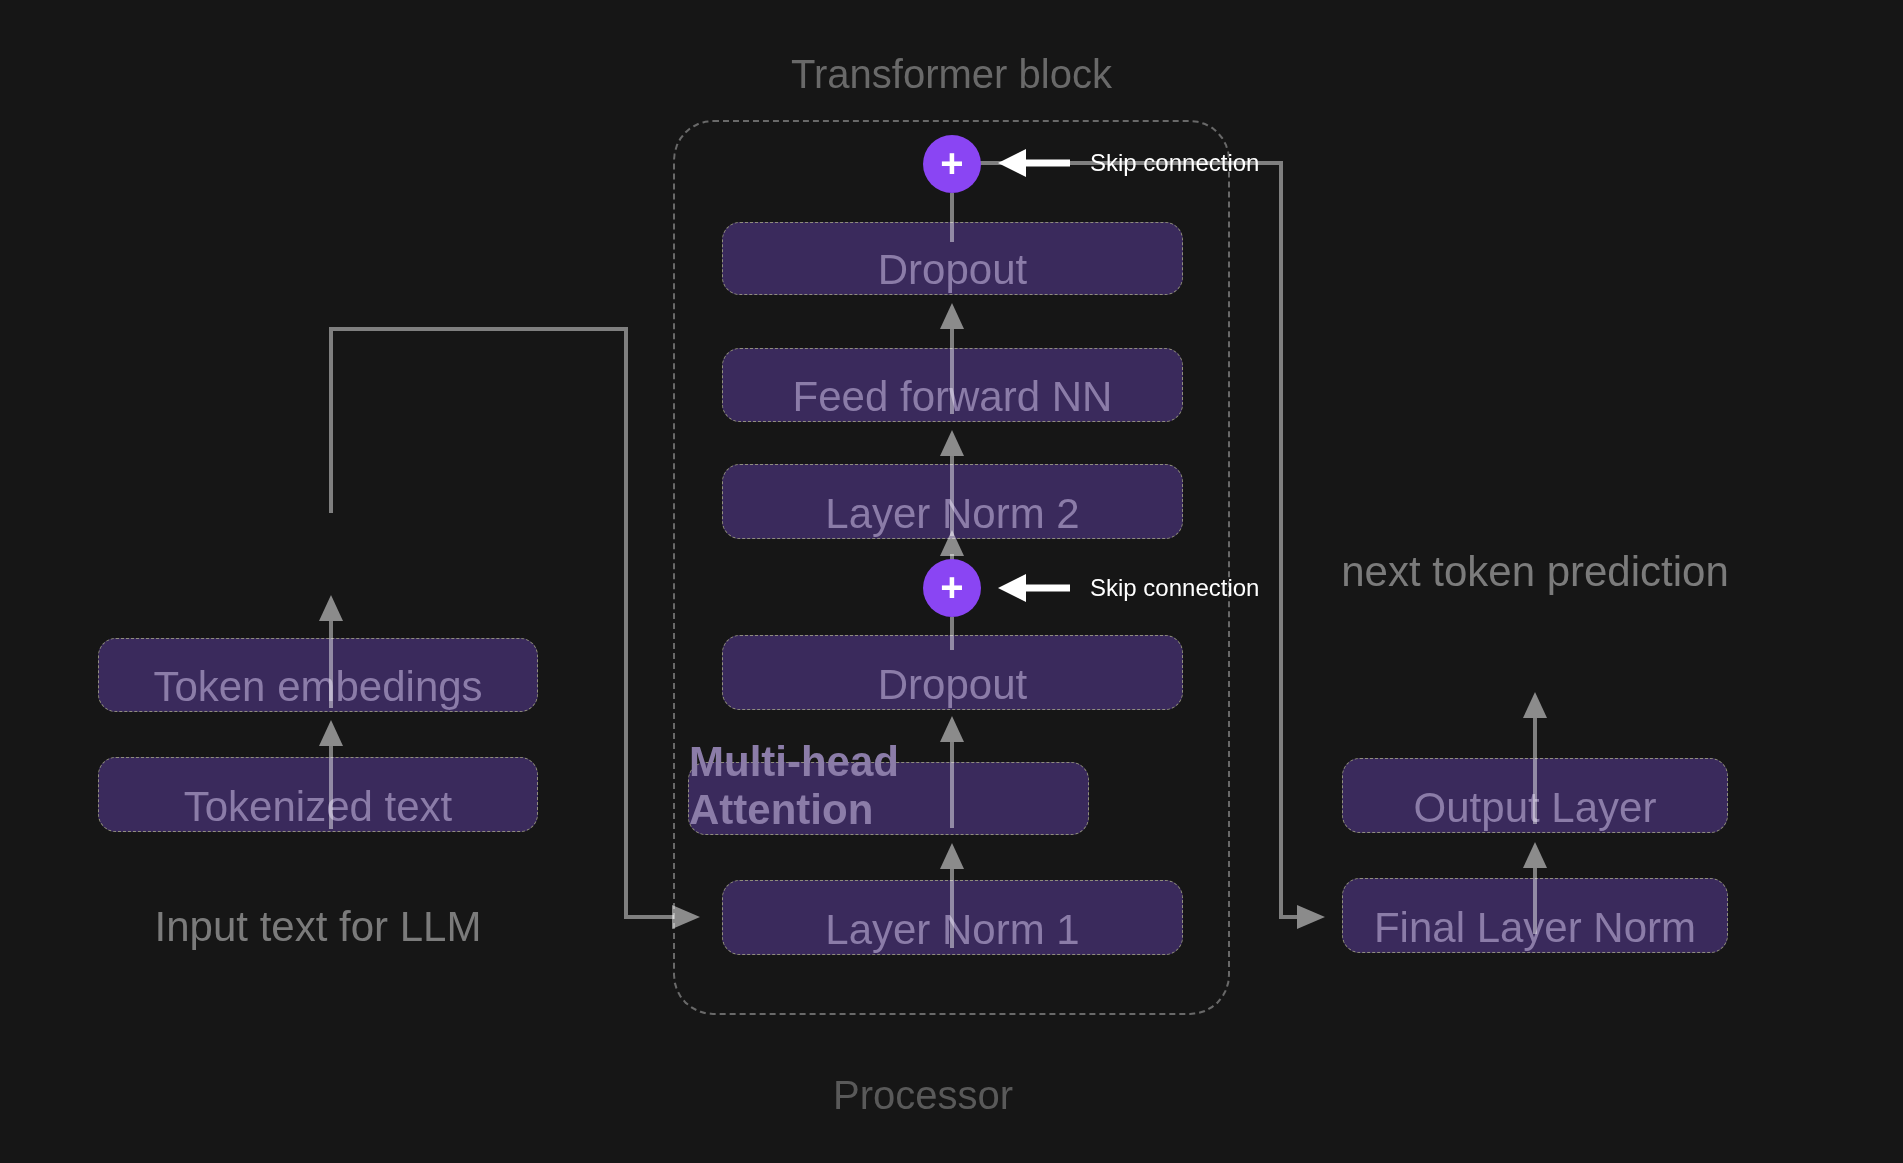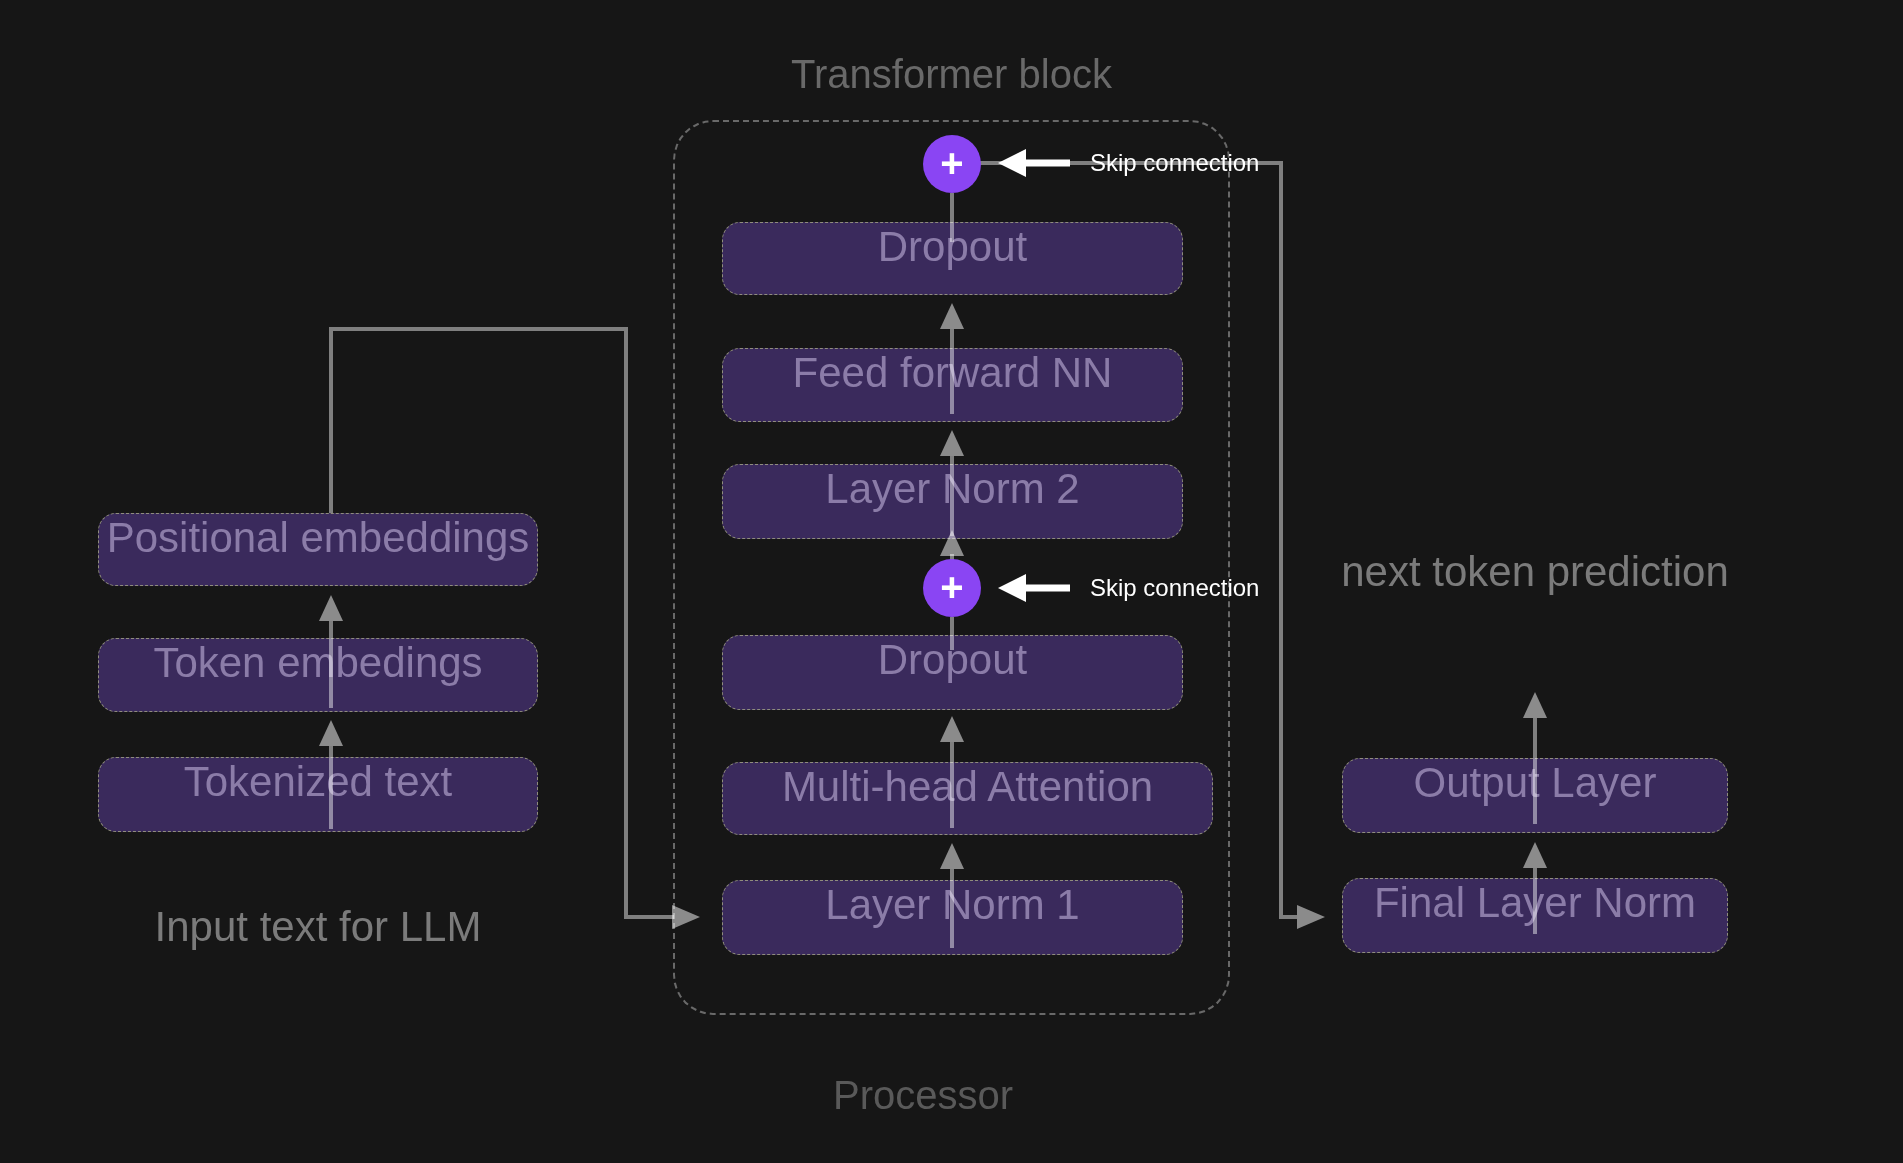--- a/index.html
+++ b/index.html
@@ -1,21 +1,21 @@
 <!DOCTYPE html>
 <html><head>
 <meta charset="utf-8">
 <style>
   html,body{margin:0;padding:0;background:#161616;}
   .canvas{
     position:relative;width:1903px;height:1163px;background:#161616;
     font-family:"Liberation Sans",sans-serif;overflow:hidden;
   }
   .node{
-    position:absolute;display:flex;align-items:flex-start;justify-content:center;
+    position:absolute;display:flex;align-items:flex-end;justify-content:center;
     background:#3a2a5c;border:1.5px dashed #8f8d7d;border-radius:18px;
     color:#8b7ca8;font-size:42px;box-sizing:border-box;z-index:1;
   }
   .container-box{
     position:absolute;left:673px;top:120px;width:557px;height:895px;
     border:2px dashed #696969;border-radius:40px;box-sizing:border-box;z-index:0;
   }
   .wires{position:absolute;left:0;top:0;z-index:3;pointer-events:none;}
   .plus-circle{
     position:absolute;width:58px;height:58px;border-radius:50%;background:#8a45f3;
@@ -38,43 +38,40 @@
 
   <div class="container-box"></div>
 
   <div class="caption title-caption">Transformer block</div>
   <div class="caption logits-caption">
     <div>next token prediction</div>
   </div>
   <div class="caption input-caption">Input text for LLM</div>
   <div class="caption processor-caption">Processor</div>
 
-  <div class="node" style="left:98px;top:513px;width:440px;height:73px;">
-    <span>Positional embeddings</span>
-  </div>
   <div class="node" style="left:98px;top:638px;width:440px;height:74px;">
     <span>Token embedings</span>
   </div>
   <div class="node" style="left:98px;top:757px;width:440px;height:75px;">
     <span>Tokenized text</span>
   </div>
 
   <div class="node" style="left:722px;top:222px;width:461px;height:73px;">
     <span>Dropout</span>
   </div>
   <div class="node" style="left:722px;top:348px;width:461px;height:74px;">
     <span>Feed forward NN</span>
   </div>
   <div class="node" style="left:722px;top:464px;width:461px;height:75px;">
     <span>Layer Norm 2</span>
   </div>
   <div class="node" style="left:722px;top:635px;width:461px;height:75px;">
     <span>Dropout</span>
   </div>
-  <div class="node" style="left:722px;top:762px;width:491px;height:73px;">
+  <div class="node" style="left:688px;top:762px;width:401px;height:73px;font-weight:bold;">
     <span>Multi-head Attention</span>
   </div>
   <div class="node" style="left:722px;top:880px;width:461px;height:75px;">
     <span>Layer Norm 1</span>
   </div>
 
   <div class="node" style="left:1342px;top:758px;width:386px;height:75px;">
     <span>Output Layer</span>
   </div>
   <div class="node" style="left:1342px;top:878px;width:386px;height:75px;">

